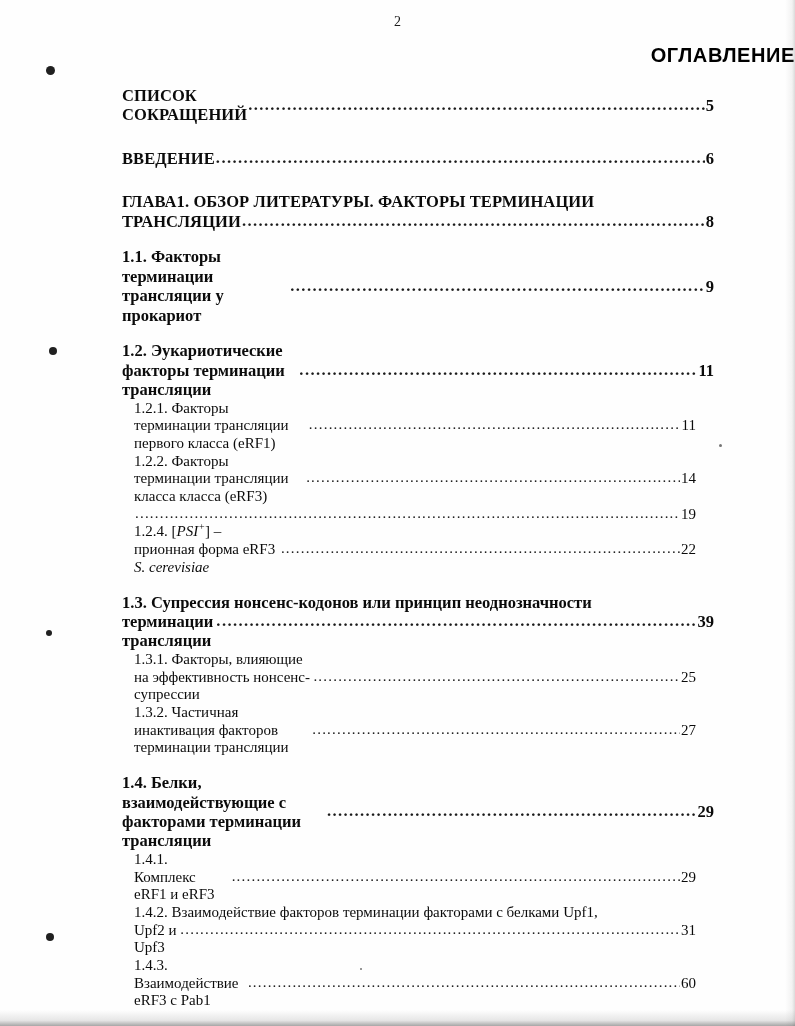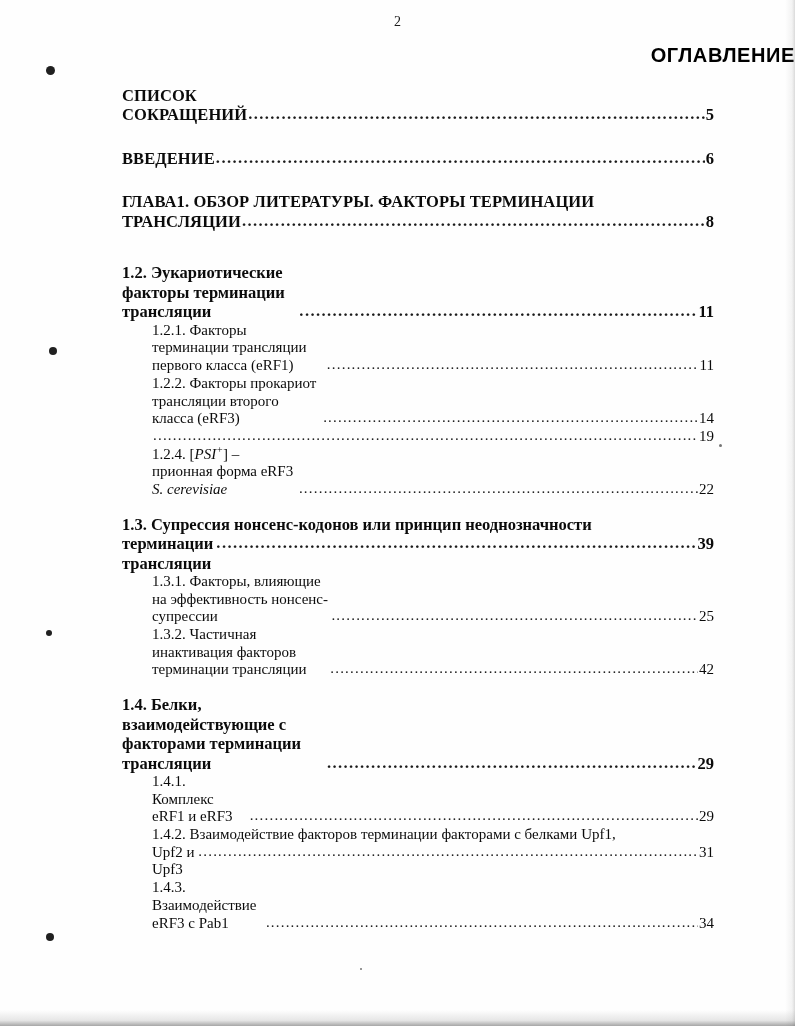--- a/index.html
+++ b/index.html
@@ -82,21 +82,21 @@
   
   .toc {
     position: absolute;
     top: 86px;
     left: 122px;
     width: 592px;
   }
 
   .entry {
     display: flex;
-    align-items: flex-end;
+    align-items: center;
     width: 100%;
     line-height: 1.18;
     margin: 0;
   }
   .entry .etext {
     flex: 0 1 auto;
     white-space: pre-wrap;
   }
   .entry .leader {
     flex: 1 1 auto;
@@ -127,21 +127,21 @@
   .lvl-section {
     font-family: "Liberation Serif", "DejaVu Serif", serif;
     font-weight: bold;
     font-size: 16.5px;
     letter-spacing: 0;
   }
   .lvl-sub {
     font-family: "Liberation Serif", "DejaVu Serif", serif;
     font-weight: normal;
     font-size: 15px;
-    margin-left: 30px;
+    margin-left: 12px;
     width: calc(100% - 30px);
   }
   .lvl-sub .leader { letter-spacing: 1.2px; }
 
   
   .entry.wrap {
     display: block;
   }
   .entry.wrap .line1 {
     display: block;
@@ -184,33 +184,38 @@
       <div class="gap-lg"></div>
       <div class="entry lvl-chapter wrap">
         <span class="line1">ГЛАВА1. ОБЗОР ЛИТЕРАТУРЫ. ФАКТОРЫ ТЕРМИНАЦИИ</span>
         <span class="line2">
           <span class="etext">ТРАНСЛЯЦИИ</span>
           <span class="leader"></span>
           <span class="pnum">8</span>
         </span>
       </div>
       <div class="gap-md"></div>
+      <div class="entry lvl-section">
+        <span class="etext">1.1. Факторы терминации трансляции у прокариот</span>
+        <span class="leader"></span>
+        <span class="pnum">9</span>
+      </div>
       <div class="gap-md"></div>
       <div class="entry lvl-section">
         <span class="etext">1.2. Эукариотические факторы терминации трансляции</span>
         <span class="leader"></span>
         <span class="pnum">11</span>
       </div>
       <div class="entry lvl-sub">
         <span class="etext">1.2.1. Факторы терминации трансляции первого класса (eRF1)</span>
         <span class="leader"></span>
         <span class="pnum">11</span>
       </div>
       <div class="entry lvl-sub">
-        <span class="etext">1.2.2. Факторы прокариот трансляции второго класса (eRF3)</span>
+        <span class="etext">1.2.2. Факторы терминации трансляции класса класса (eRF3)</span>
         <span class="leader"></span>
         <span class="pnum">14</span>
       </div>
       <div class="entry lvl-sub">
         <span class="leader"></span>
         <span class="pnum">19</span>
       </div>
       <div class="entry lvl-sub">
         <span class="etext">1.2.4. [<i class="ital">PSI<span class="sup">+</span></i>] – прионная форма eRF3 <i class="ital">S. cerevisiae</i></span>
         <span class="leader"></span>
@@ -226,21 +231,21 @@
         </span>
       </div>
       <div class="entry lvl-sub">
         <span class="etext">1.3.1. Факторы, влияющие на эффективность нонсенс-супрессии</span>
         <span class="leader"></span>
         <span class="pnum">25</span>
       </div>
       <div class="entry lvl-sub">
         <span class="etext">1.3.2. Частичная инактивация факторов терминации трансляции</span>
         <span class="leader"></span>
-        <span class="pnum">42</span>
+        <span class="pnum">27</span>
       </div>
       <div class="gap-md"></div>
       <div class="entry lvl-section">
         <span class="etext">1.4. Белки, взаимодействующие с факторами терминации трансляции</span>
         <span class="leader"></span>
         <span class="pnum">29</span>
       </div>
       <div class="entry lvl-sub">
         <span class="etext">1.4.1. Комплекс eRF1 и eRF3</span>
         <span class="leader"></span>
@@ -250,21 +255,21 @@
         <span class="line1">1.4.2. Взаимодействие факторов терминации факторами с белками Upf1,</span>
         <span class="line2">
           <span class="etext">Upf2 и Upf3</span>
           <span class="leader"></span>
           <span class="pnum">31</span>
         </span>
       </div>
       <div class="entry lvl-sub">
         <span class="etext">1.4.3. Взаимодействие eRF3 с Pab1</span>
         <span class="leader"></span>
-        <span class="pnum">34</span>
+        <span class="pnum">60</span>
       </div>
     </div>
 
   <div class="edge-shadow-right"></div>
   <div class="edge-shadow-bottom"></div>
 
   <div id="artifact-layer">
       <div class="hole" style="left: 46px; top: 66px; width: 9px; height: 9px;"></div>
       <div class="hole" style="left: 49px; top: 347px; width: 8px; height: 8px;"></div>
       <div class="hole" style="left: 46px; top: 630px; width: 6px; height: 6px;"></div>

